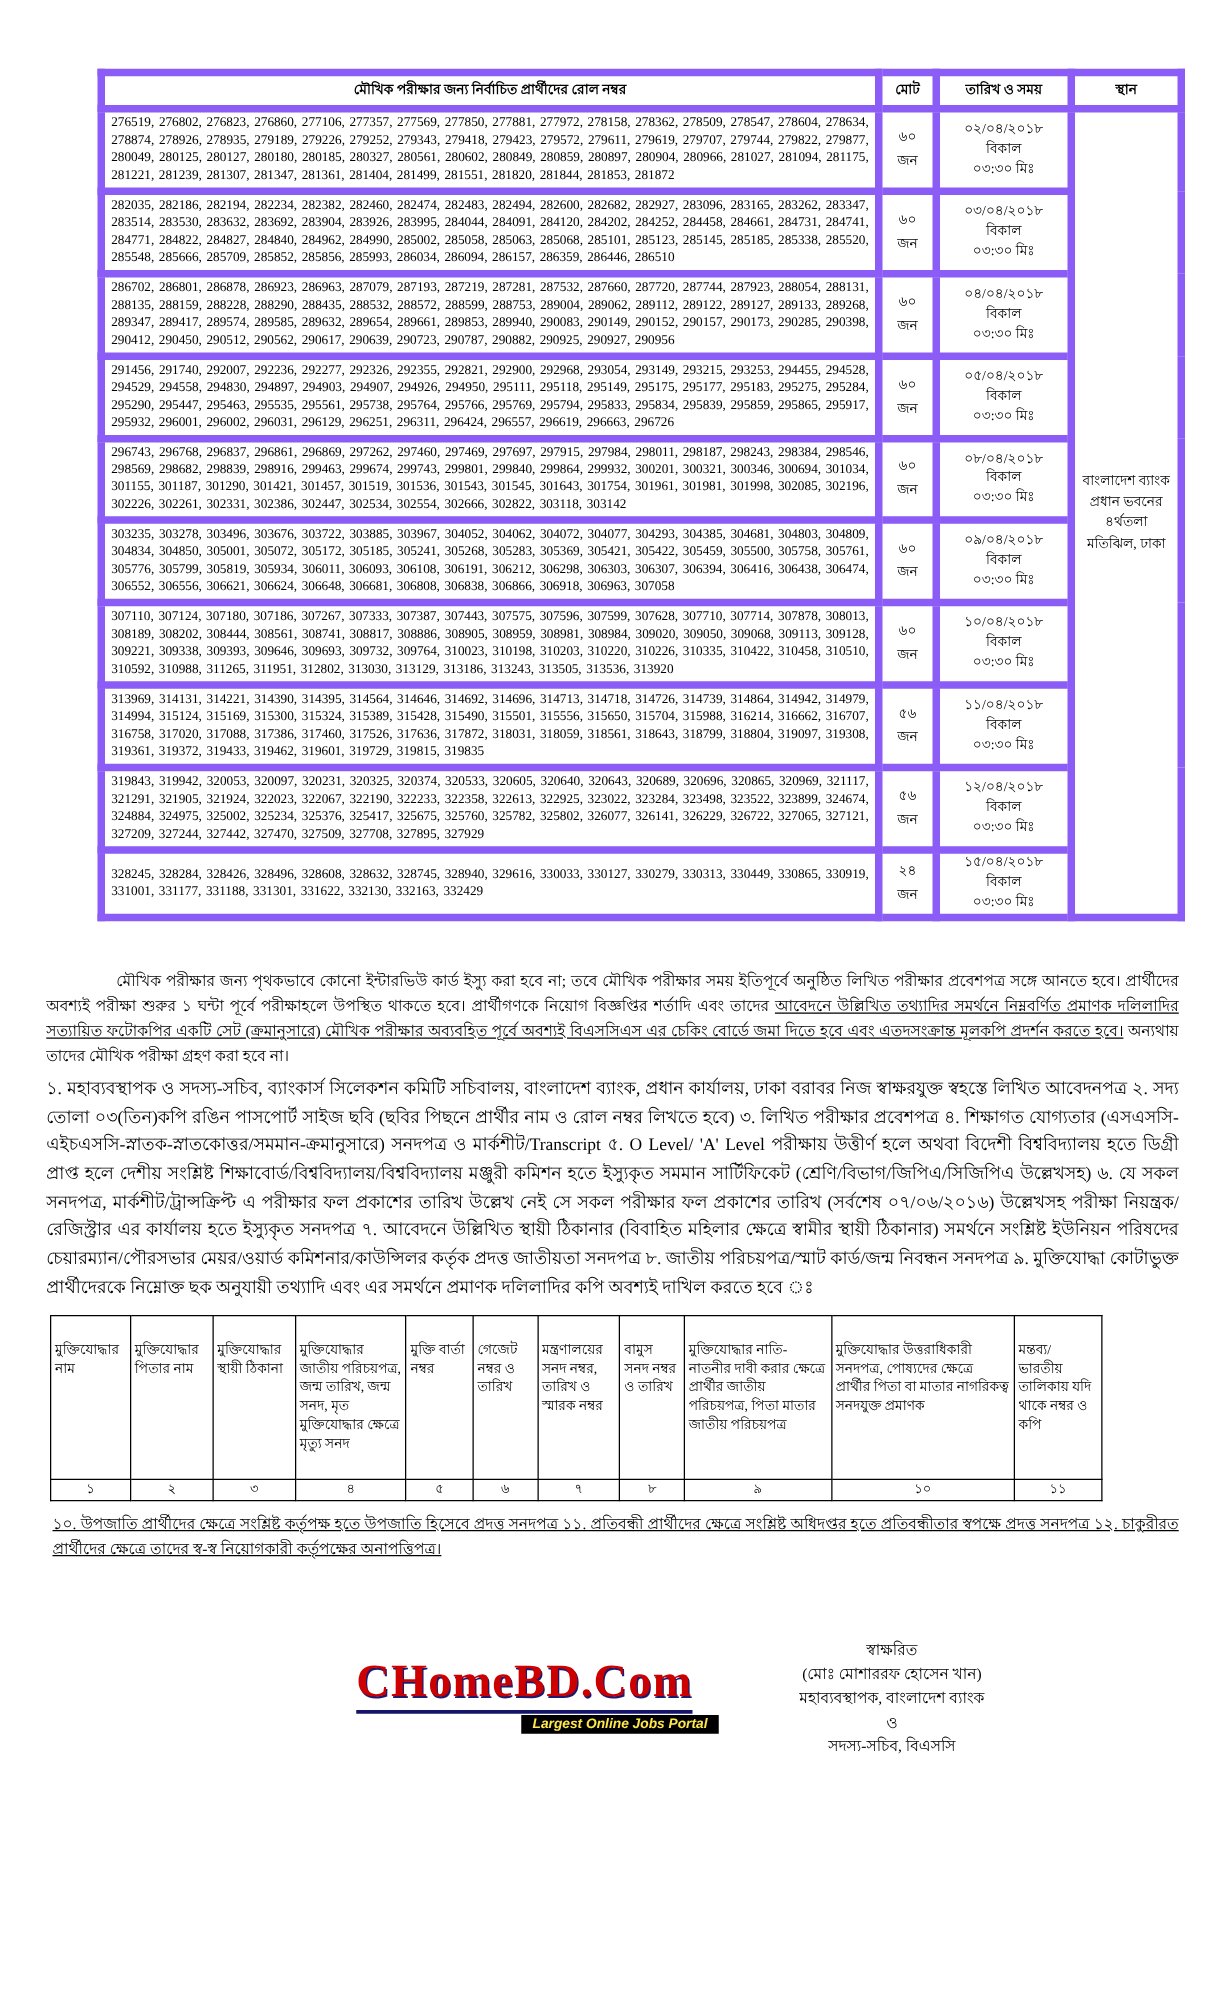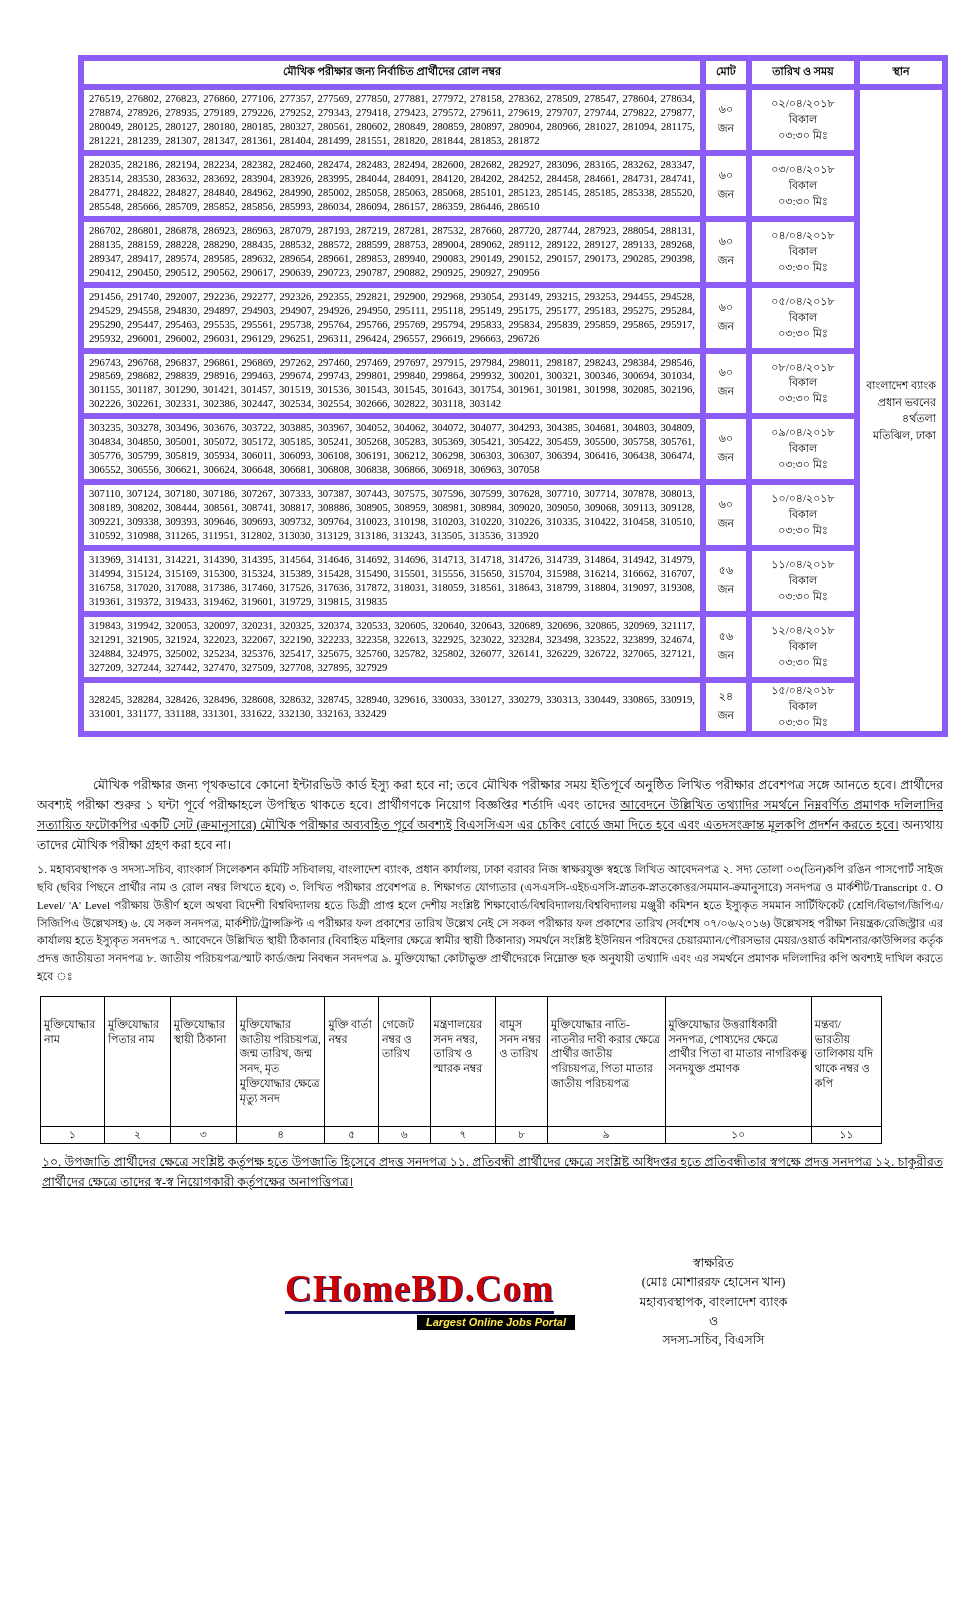--- a/index.html
+++ b/index.html
@@ -23,28 +23,28 @@
     font-size:10.6px; line-height:1.32; text-align:justify; padding:2px 5px;
     word-spacing:1px;
   }
   td.total {
     font-size:11px; text-align:center; white-space:pre-line; width:46px;
   }
   td.dt {
     font-size:11px; text-align:center; white-space:pre-line; width:108px; line-height:1.45;
   }
   td.venue {
-    font-size:11px; text-align:right; width:88px; padding:2px 6px; line-height:1.5;
+    font-size:11px; text-align:center; width:88px; padding:2px 6px; line-height:1.5;
   }
 
   
   .bodytext { padding:0 28px 0 37px; margin-top:38px; font-size:12.4px; line-height:1.62; text-align:justify; }
   .bodytext .indent { display:inline-block; width:56px; }
   .u { text-decoration:underline; }
-  .numbered { padding:0 28px 0 37px; margin-top:6px; font-size:11px; line-height:1.62; text-align:justify; }
+  .numbered { padding:0 28px 0 37px; margin-top:6px; font-size:14px; line-height:1.62; text-align:justify; }
 
   
   table.ff {
     border-collapse:collapse; margin:10px 0 0 40px; width:842px; table-layout:fixed;
   }
   table.ff td { border:1px solid #000; font-size:11px; line-height:1.35; padding:20px 3px; vertical-align:top; }
   table.ff td.serial { text-align:center; vertical-align:middle; font-size:10.5px; padding:1px 2px; }
 
   .notes { padding:0 28px 0 42px; margin-top:8px; font-size:12.4px; line-height:1.62; text-align:justify;text-decoration:underline; }
 

